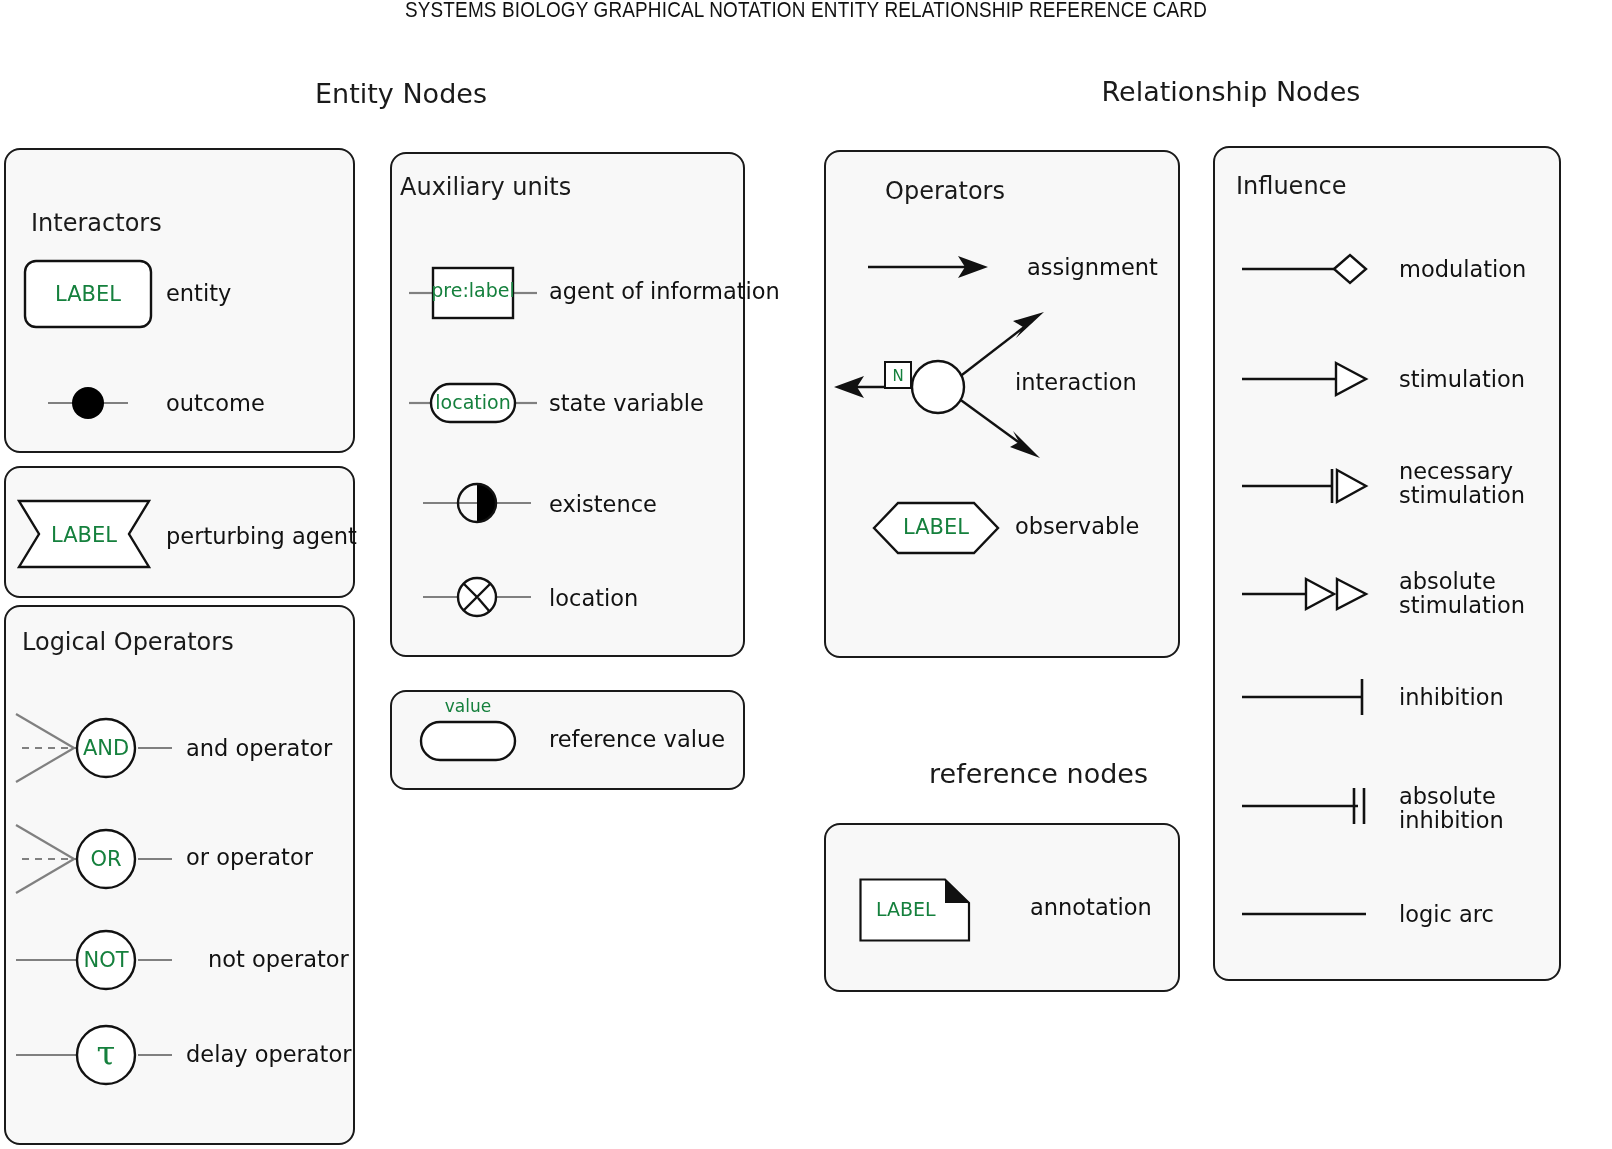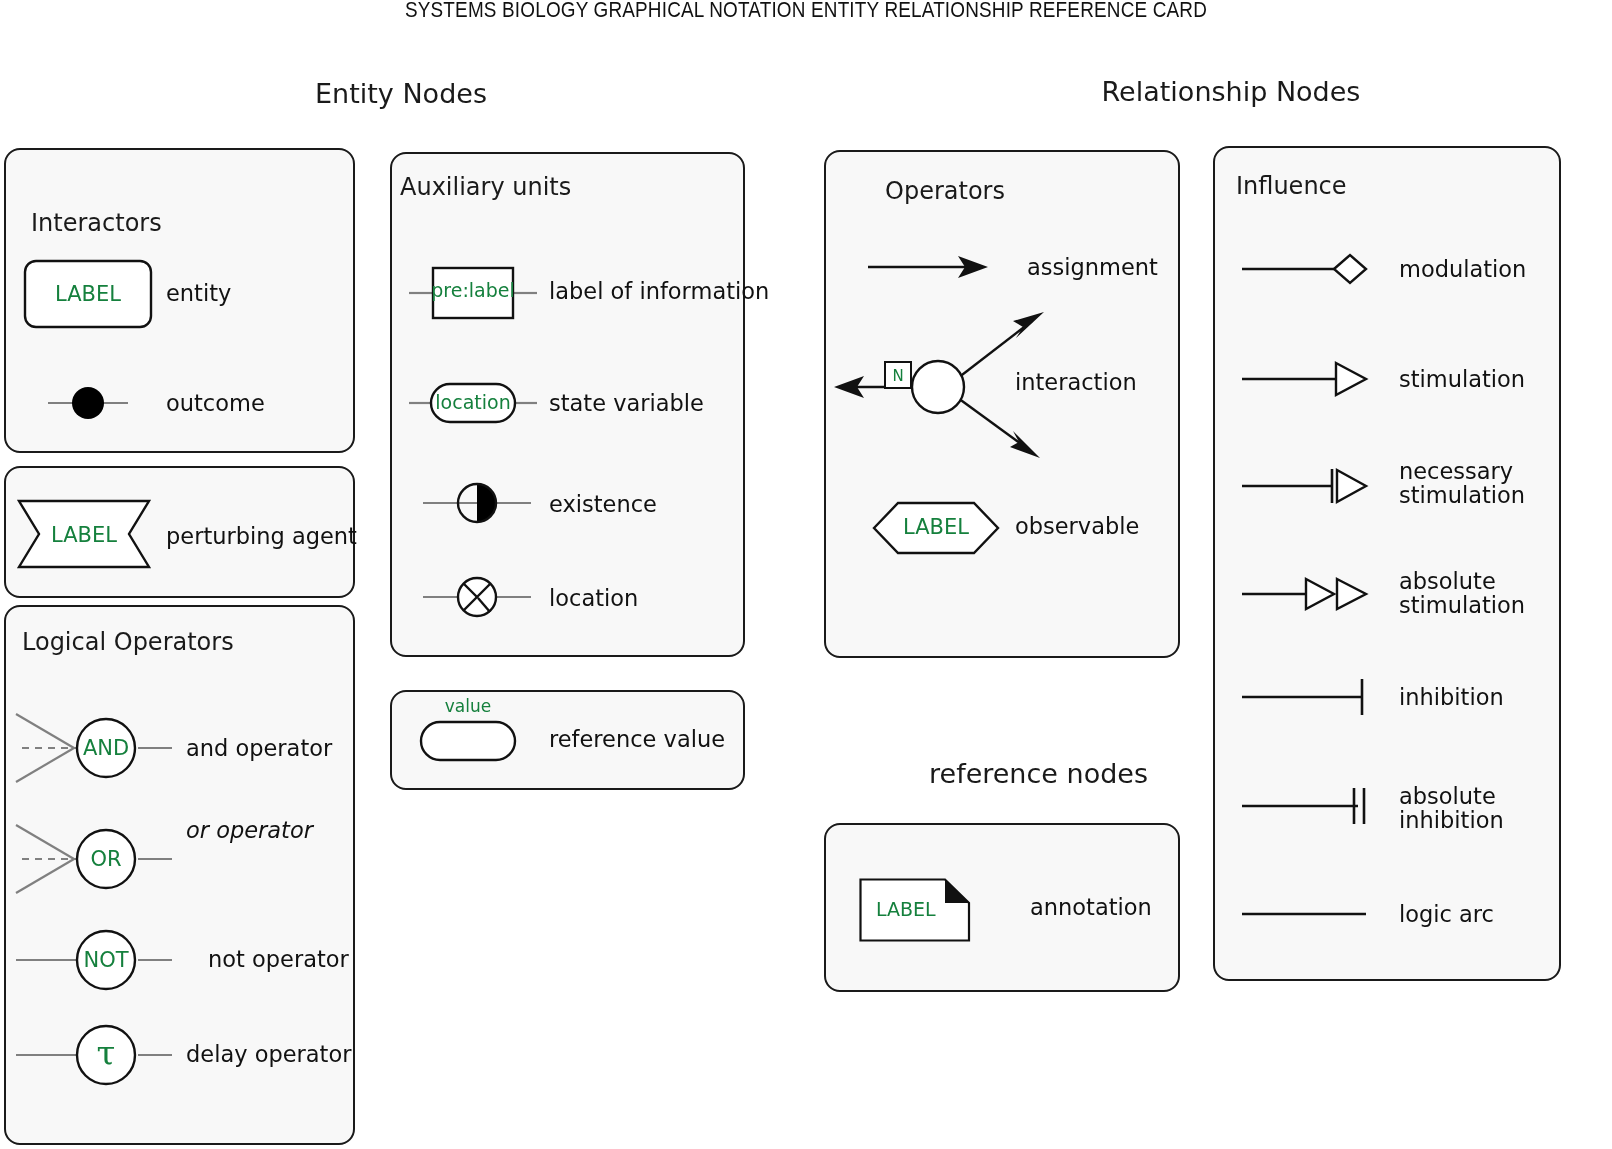--- a/index.html
+++ b/index.html
@@ -118,21 +118,21 @@
 <div class="glyph" style="left:14px; top:815px;">
   <svg width="160" height="88" viewBox="0 0 160 88">
     <line x1="2" y1="10" x2="60" y2="44" stroke="#808080" stroke-width="2.2"></line>
     <line x1="2" y1="78" x2="60" y2="44" stroke="#808080" stroke-width="2.2"></line>
     <line x1="8" y1="44" x2="62" y2="44" stroke="#808080" stroke-width="2" stroke-dasharray="7,6"></line>
     <line x1="124" y1="44" x2="158" y2="44" stroke="#808080" stroke-width="2.2"></line>
     <circle cx="92" cy="44" r="29" fill="#ffffff" stroke="#111" stroke-width="2.4"></circle>
   </svg>
 </div>
 <div class="nodetext" style="left:14px; top:847px; width:184px;">OR</div>
-<div class="row-label" style="left:186px; top:818px;font-style:italic;">or operator</div>
+<div class="row-label" style="left:186px; top:845px;">or operator</div>
 
 <div class="glyph" style="left:14px; top:916px;">
   <svg width="160" height="88" viewBox="0 0 160 88">
     <line x1="2" y1="44" x2="62" y2="44" stroke="#808080" stroke-width="2.2"></line>
     <line x1="124" y1="44" x2="158" y2="44" stroke="#808080" stroke-width="2.2"></line>
     <circle cx="92" cy="44" r="29" fill="#ffffff" stroke="#111" stroke-width="2.4"></circle>
   </svg>
 </div>
 <div class="nodetext" style="left:14px; top:948px; width:184px;">NOT</div>
 <div class="row-label" style="left:186px; top:947px;margin-left:22px;">not operator</div>
@@ -151,21 +151,21 @@
 <div class="panel-title" style="left:400px; top:173px;">Auxiliary units</div>
 
 <div class="glyph" style="left:408px; top:264px;">
   <svg width="130" height="58" viewBox="0 0 130 58">
     <line x1="1" y1="29" x2="26" y2="29" stroke="#808080" stroke-width="2.2"></line>
     <line x1="104" y1="29" x2="129" y2="29" stroke="#808080" stroke-width="2.2"></line>
     <rect x="25" y="4" width="80" height="50" fill="#ffffff" stroke="#111" stroke-width="2.4"></rect>
   </svg>
 </div>
 <div class="nodetext" style="left:408px; top:279px; width:130px; font-size:19px;">pre:label</div>
-<div class="row-label" style="left:549px; top:279px;">label of information</div>
+<div class="row-label" style="left:549px; top:279px;">agent of information</div>
 
 <div class="glyph" style="left:408px; top:378px;">
   <svg width="130" height="50" viewBox="0 0 130 50">
     <line x1="1" y1="25" x2="24" y2="25" stroke="#808080" stroke-width="2.2"></line>
     <line x1="106" y1="25" x2="129" y2="25" stroke="#808080" stroke-width="2.2"></line>
     <rect x="23" y="6" width="84" height="38" rx="19" ry="19" fill="#ffffff" stroke="#111" stroke-width="2.4"></rect>
   </svg>
 </div>
 <div class="nodetext" style="left:408px; top:391px; width:130px; font-size:19px;">location</div>
 <div class="row-label" style="left:549px; top:391px;">state variable</div>

